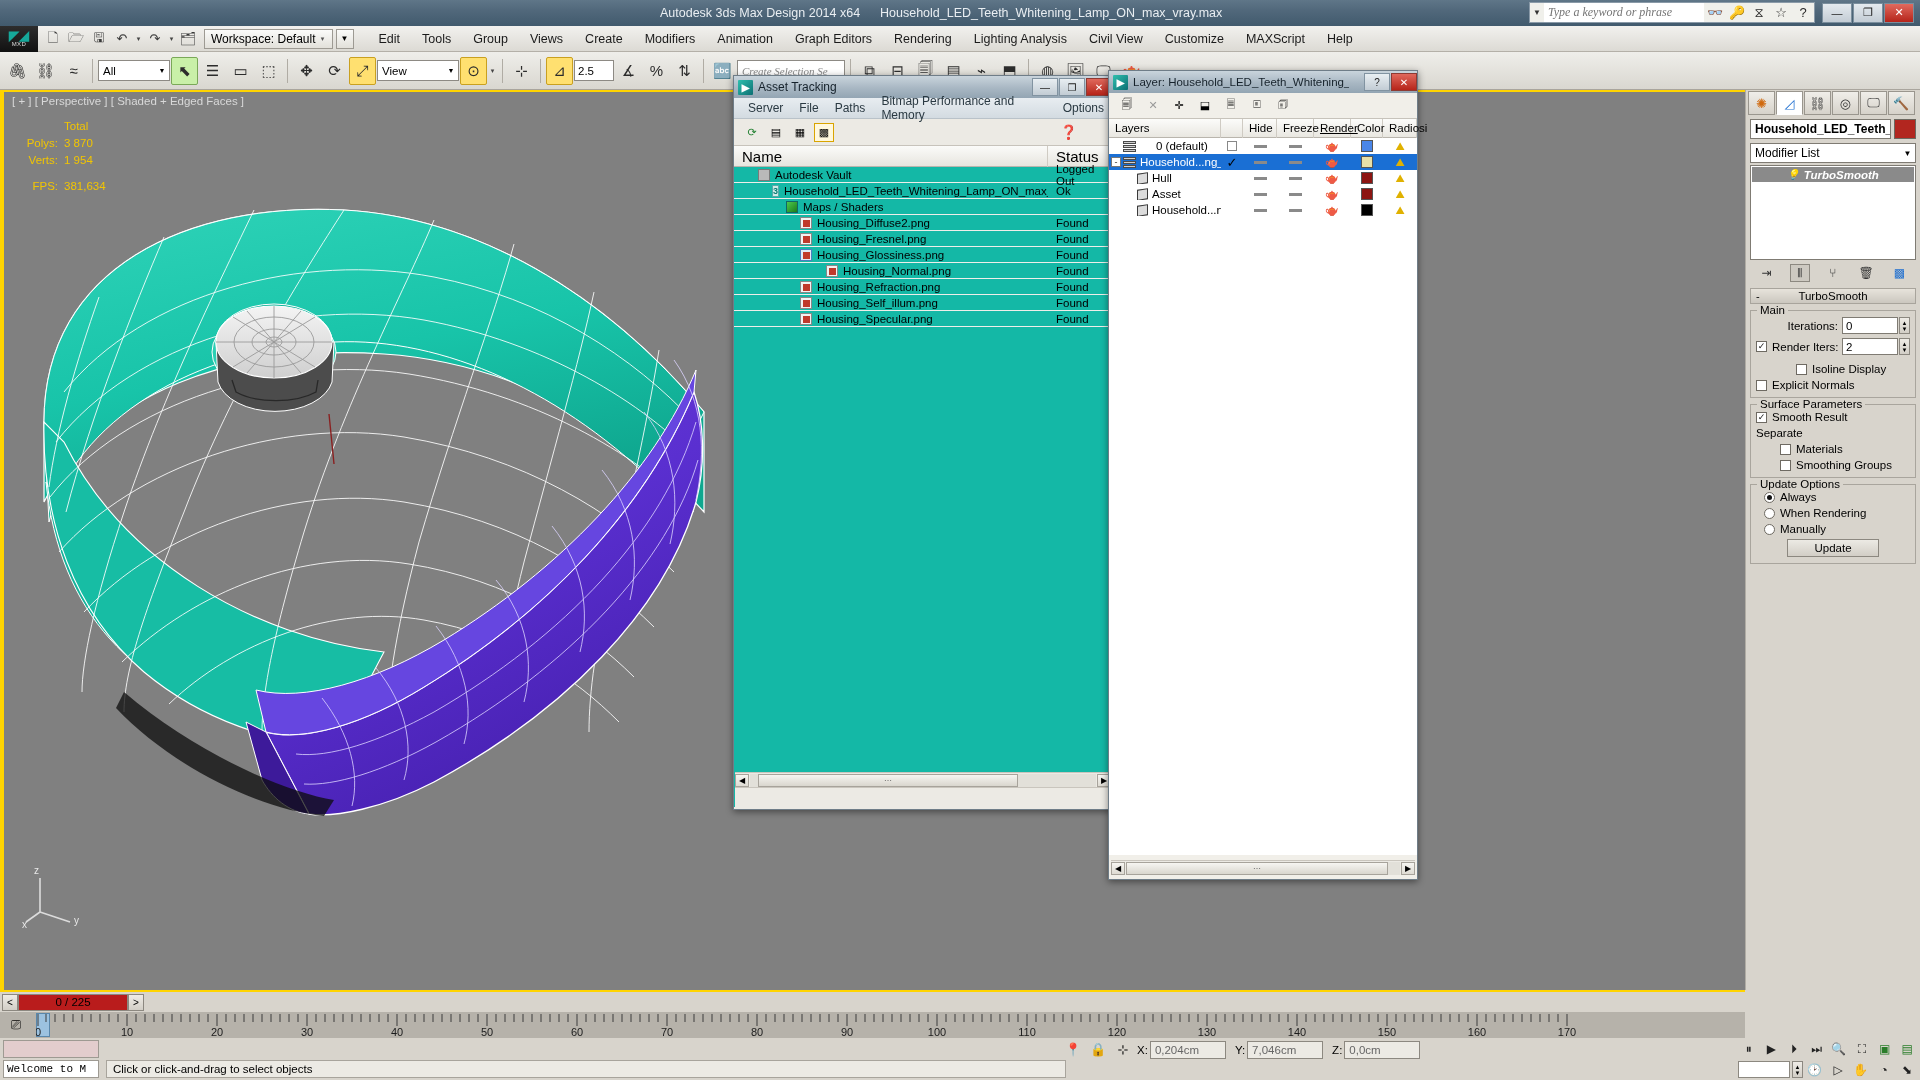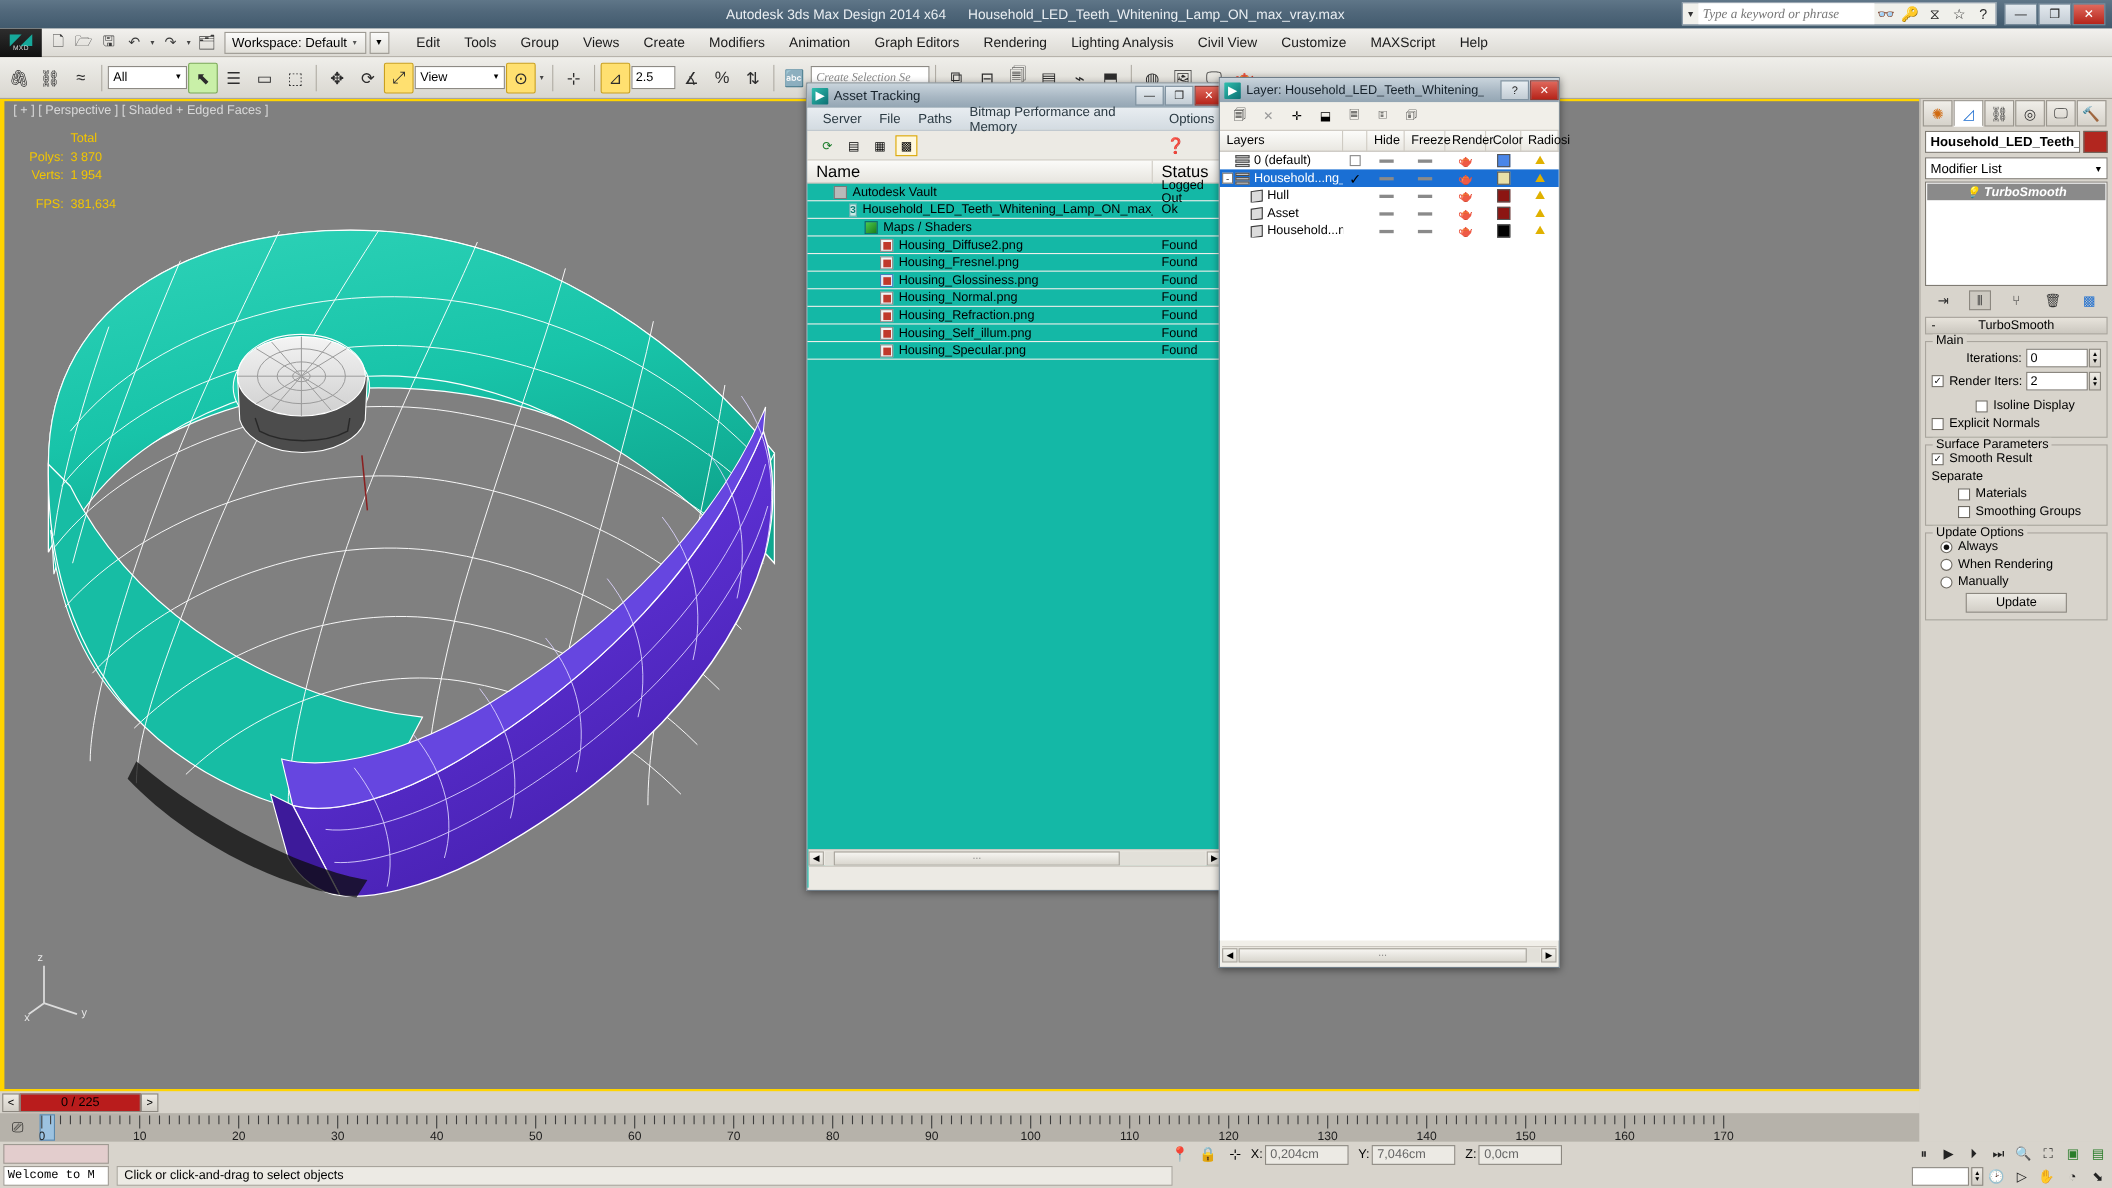--- a/index.html
+++ b/index.html
@@ -614,21 +614,21 @@
         <div class="s" style="width:64px;">Found</div>
       </div>
       <div class="grow">
         <div class="n" style="width:314px; padding-left:66px;">
           <span class="ico-png selrow"></span>
           <span>Housing_Glossiness.png</span>
         </div>
         <div class="s" style="width:64px;">Found</div>
       </div>
       <div class="grow">
-        <div class="n" style="width:314px; padding-left:66px;">
+        <div class="n" style="width:314px; padding-left:92px;">
           <span class="ico-png"></span>
           <span>Housing_Normal.png</span>
         </div>
         <div class="s" style="width:64px;">Found</div>
       </div>
       <div class="grow">
         <div class="n" style="width:314px; padding-left:66px;">
           <span class="ico-png"></span>
           <span>Housing_Refraction.png</span>
         </div>
@@ -675,28 +675,28 @@
       <div class="atbtn">⬓</div>
       <div class="atbtn">🗏</div>
       <div class="atbtn">🗉</div>
       <div class="atbtn">🗊</div>
     </div>
     <div class="lw-head">
       <div class="c" style="width:112px;">Layers</div>
       <div class="c" style="width:22px;"></div>
       <div class="c" style="width:34px;">Hide</div>
       <div class="c" style="width:37px;">Freeze</div>
-      <div class="c" style="width:37px;">Render</div>
+      <div class="c" style="width:37px;text-decoration:underline;">Render</div>
       <div class="c" style="width:32px;">Color</div>
       <div class="c" style="width:34px;">Radiosi</div>
     </div>
     <div style="background:#fff; height:717px;">
 
       <div class="lrow">
-        <div class="name" style="width:112px; padding-left:14px;">
+        <div class="name" style="width:112px; padding-left:14px;gap:16px;">
           <span class="lstack">
               <i style="top:0"></i>
               <i style="top:4px"></i>
               <i style="top:8px"></i>
             </span>
           <span>0 (default)</span>
         </div>
         <div style="width:22px; display:flex; justify-content:center;">
           <span style="width:10px;height:10px;border:1px solid #888;background:#fff;display:block;"></span>
         </div>

